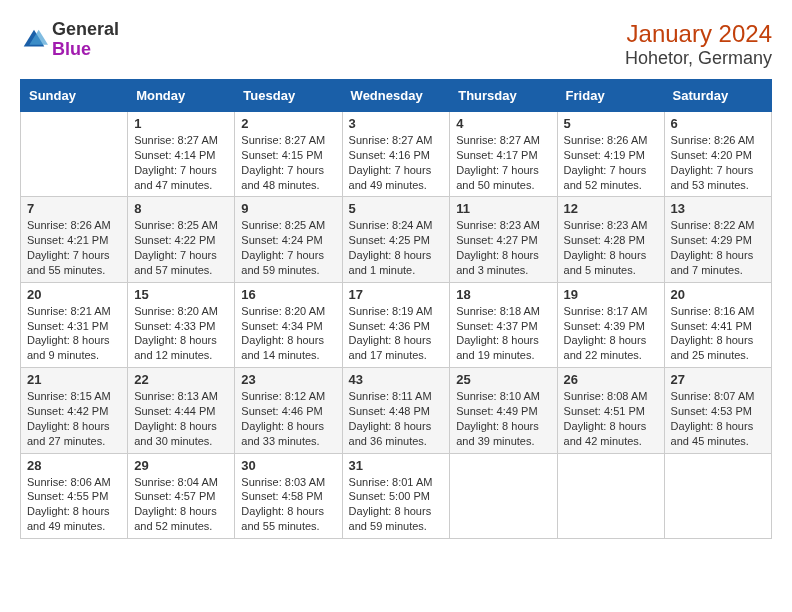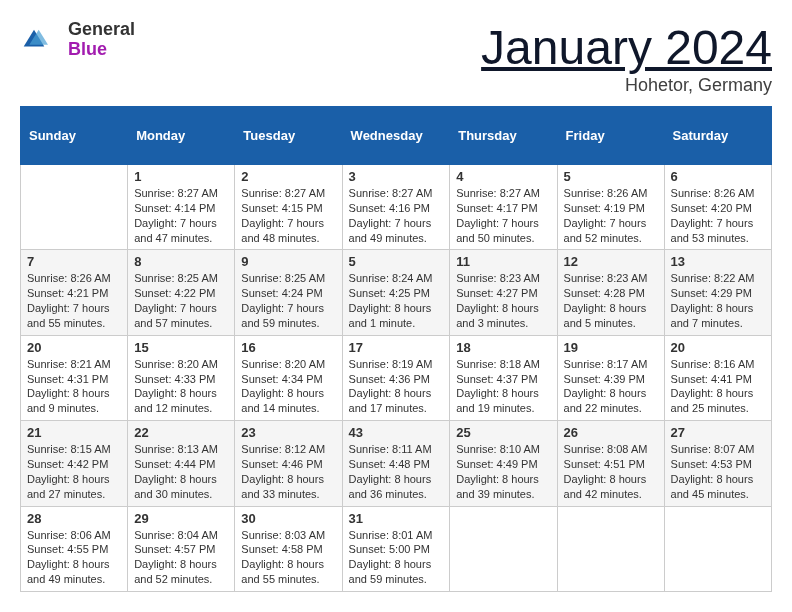--- a/index.html
+++ b/index.html
@@ -18,49 +18,47 @@
     }
     .logo {
       display: flex;
       align-items: center;
       gap: 4px;
     }
     .logo-text {
       font-size: 18px;
       font-weight: bold;
       line-height: 1.1;
-      margin-left: 16px;
     }
     .logo-general { color: #333; }
     .logo-blue { color: #a21caf; }
     .logo-icon {
       width: 28px;
       height: 28px;
     }
     .title-block {
       text-align: right;
     }
     .month-title {
-      font-size: 48px;
-      color: #0f172a;
+      font-size: 24px;
+      color: #c2410c;
       font-weight: normal;
-      text-decoration: underline;
     }
     .location {
       font-size: 18px;
       color: #404040;
     }
     .calendar {
       width: 100%;
       border-collapse: collapse;
     }
     .calendar th {
       background: #1a5fa8;
       color: #fff;
-      padding: 21px 8px;
+      padding: 8px 8px;
       font-size: 13px;
       font-weight: bold;
       text-align: left;
       border: 1px solid #1a5fa8;
     }
     .calendar td {
       border: 1px solid #ccc;
       vertical-align: top;
       padding: 4px 6px;
       width: 108px;

